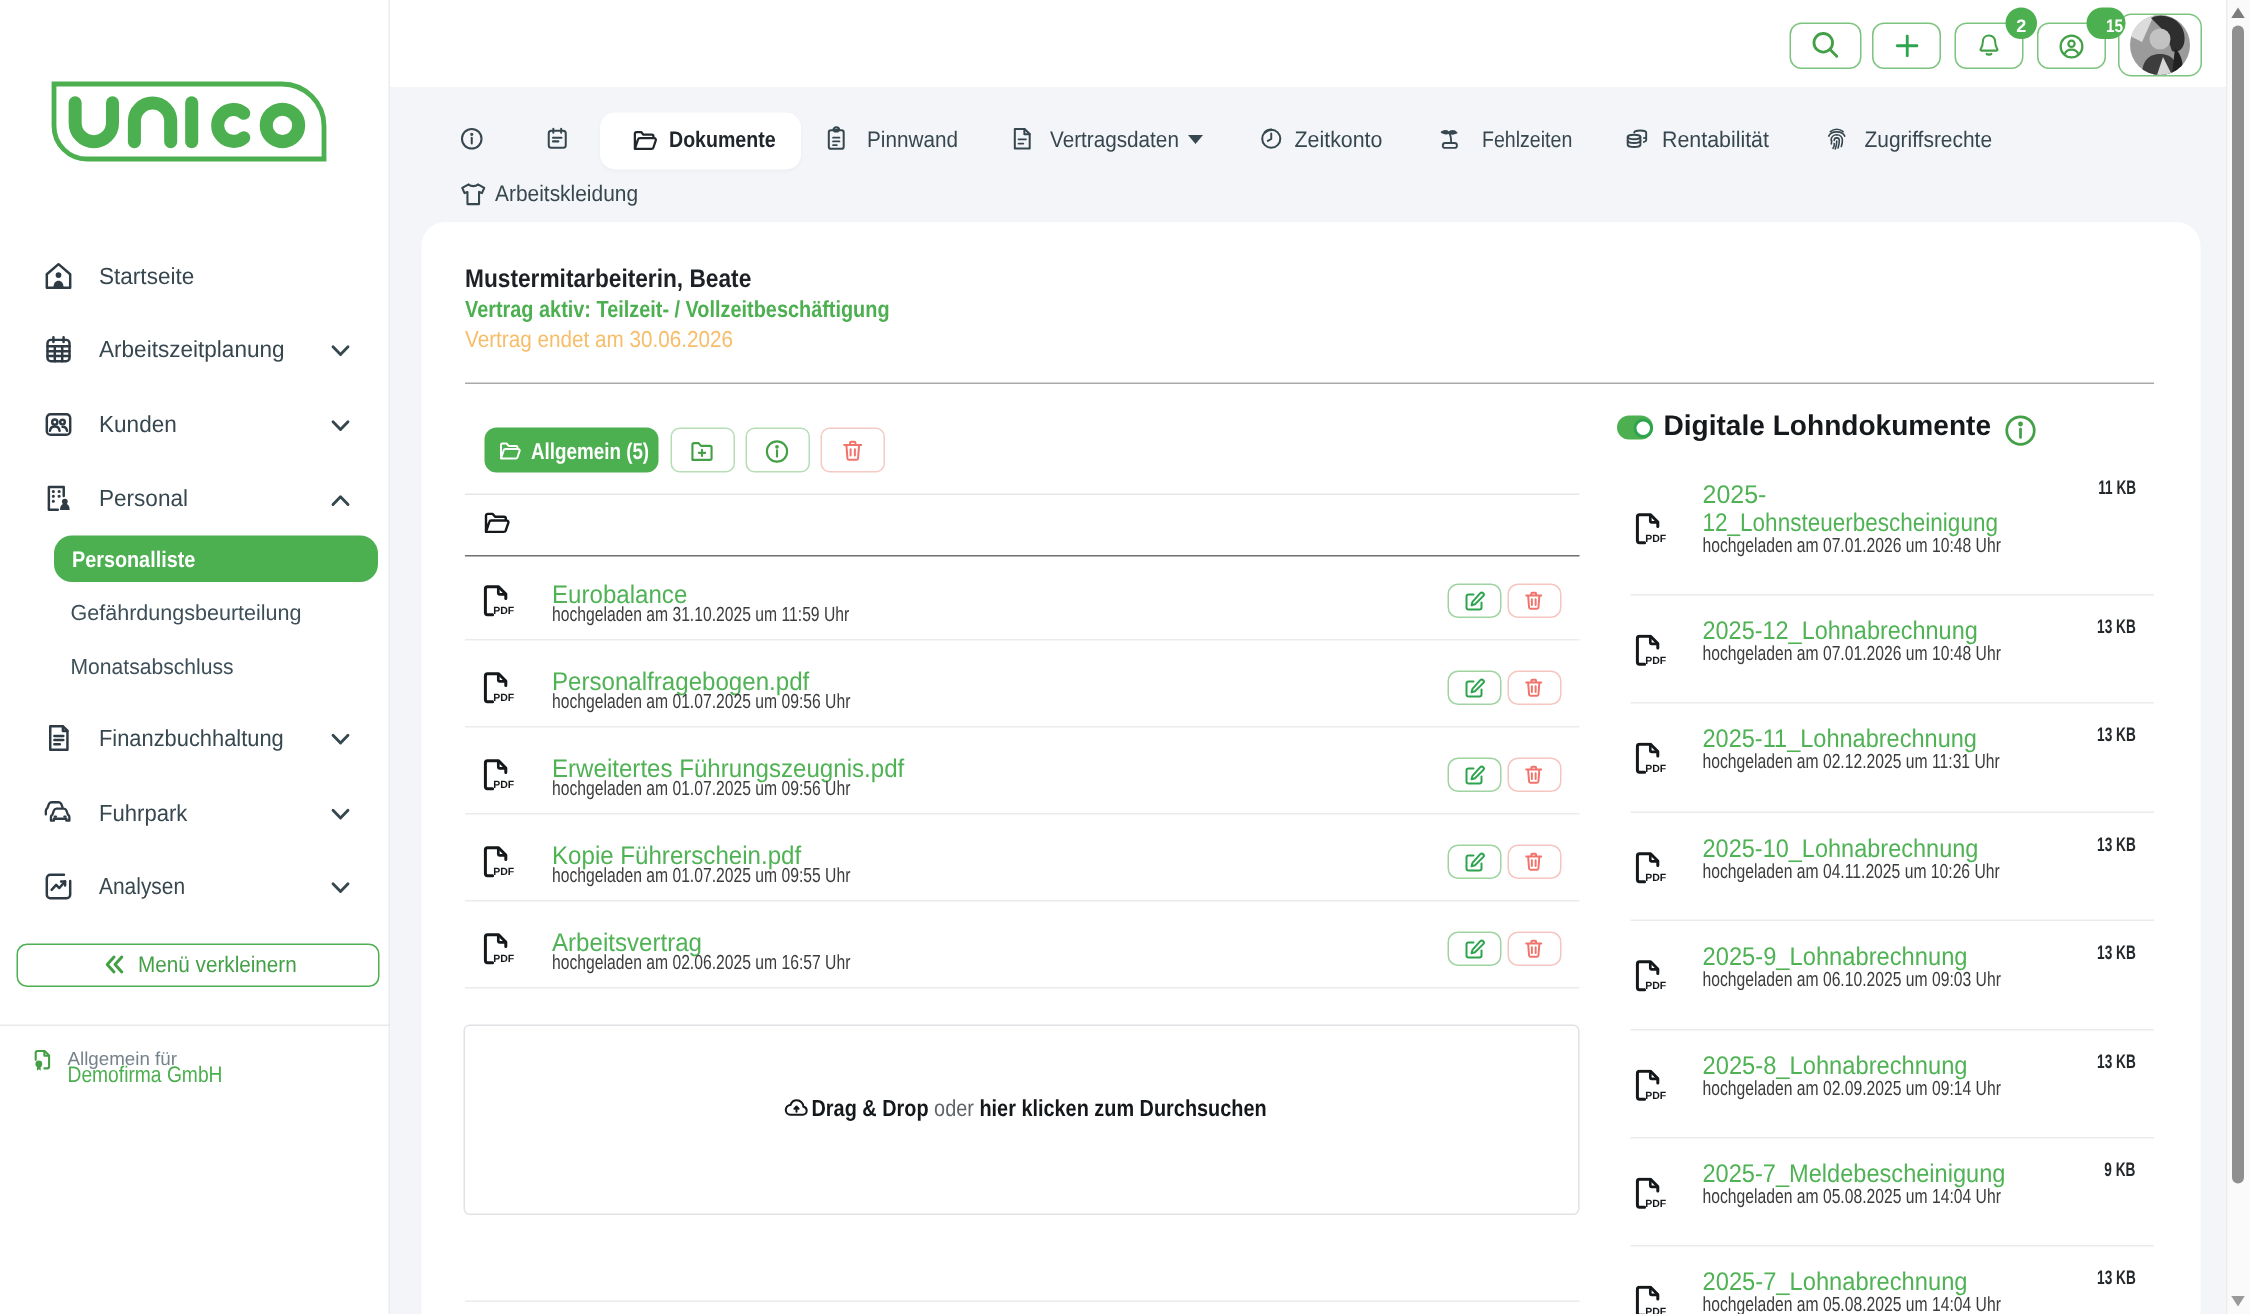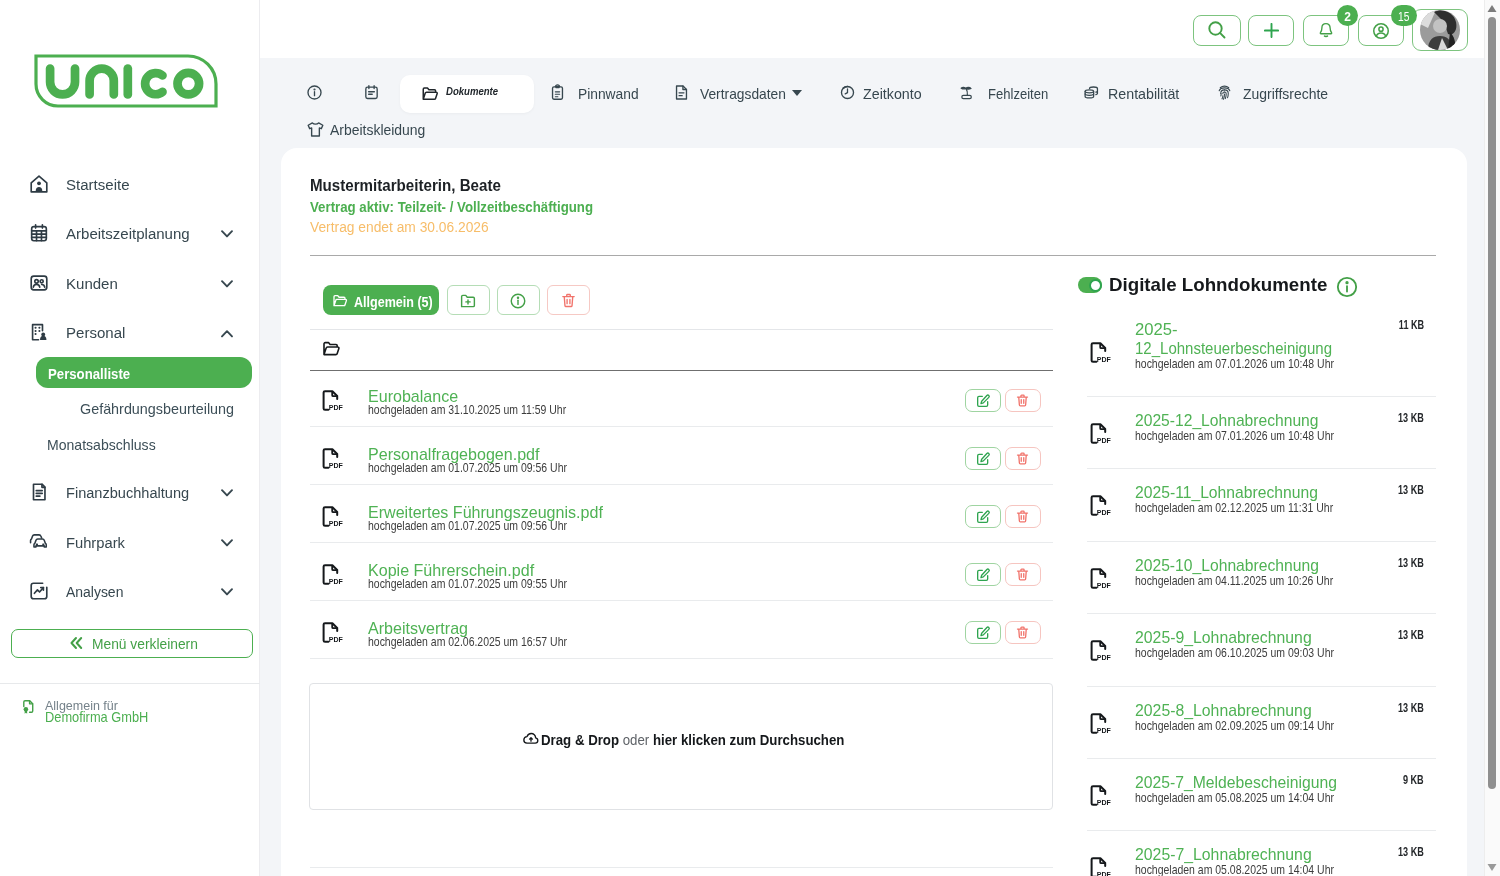--- a/index.html
+++ b/index.html
@@ -68,21 +68,21 @@
     <circle cx="16.6" cy="14.6" r="2.1" fill="#2e3b44" stroke="none"></circle>
     <path d="M13.1,20.8 C13.1,17.4 14.6,16.2 16.6,16.2 C18.6,16.2 20.1,17.4 20.1,20.8 Z" fill="#2e3b44" stroke="none"></path>
   </svg>
   <div class="txt" style="left:66px;top:325px;font-size:15.5px;color:#37474f;"><span class="cx" style="transform:scaleX(0.97)">Personal</span></div>
   <svg class="abs" style="left:219px;top:326px" width="16" height="16" viewBox="0 0 16 16" fill="none" stroke="#37474f" stroke-width="1.9" stroke-linecap="round" stroke-linejoin="round">
       <path d="M3,10.4 L8,5.2 L13,10.4"></path>
     </svg>
 
   <div class="abs" style="left:36px;top:357px;width:216px;height:31px;background:#4caf50;border-radius:12px;"></div>
   <div class="txt" style="left:48px;top:366px;font-size:15px;font-weight:bold;color:#fff;"><span class="cx" style="transform:scaleX(0.88)">Personalliste</span></div>
-  <div class="txt" style="left:47px;top:402px;font-size:14.5px;color:#3d4f58;margin-left:33px;"><span class="cx" style="transform:scaleX(0.99)">Gefährdungsbeurteilung</span></div>
+  <div class="txt" style="left:47px;top:402px;font-size:14.5px;color:#3d4f58;"><span class="cx" style="transform:scaleX(0.99)">Gefährdungsbeurteilung</span></div>
   <div class="txt" style="left:47px;top:438px;font-size:14.5px;color:#3d4f58;"><span class="cx" style="transform:scaleX(0.97)">Monatsabschluss</span></div>
 
   <svg class="abs" style="left:28px;top:481px" width="22" height="22" viewBox="0 0 24 24" fill="none" stroke="#2e3b44" stroke-width="1.8" stroke-linecap="round" stroke-linejoin="round">
     <path d="M6,3.5 H15.3 L18.5,6.7 V20.5 H6 Z"></path>
       <path d="M15.2,3.6 V6.9 H18.4"></path>
     <path d="M9,10.5 H15.5 M9,13.5 H15.5 M9,16.5 H13"></path>
   </svg>
   <div class="txt" style="left:66px;top:485px;font-size:15.5px;color:#37474f;"><span class="cx" style="transform:scaleX(0.94)">Finanzbuchhaltung</span></div>
   <svg class="abs" style="left:219px;top:485px" width="16" height="16" viewBox="0 0 16 16" fill="none" stroke="#37474f" stroke-width="1.9" stroke-linecap="round" stroke-linejoin="round">
       <path d="M3,5.2 L8,10.4 L13,5.2"></path>
@@ -156,37 +156,37 @@
       <path d="M14,2 C22,-2 34,2 36,12 C38,22 32,26 28,24 L24,12 Z" fill="#2e2e2e"></path>
       <circle cx="20" cy="16" r="7" fill="#c2c2c2"></circle>
       <path d="M8,40 C8,30 13,26 20,26 C27,26 32,30 32,40 Z" fill="#3d3d3d"></path>
       <path d="M22,28 L28,40 L18,40 Z" fill="#d8d8d8"></path>
       <path d="M30,22 C34,26 36,32 35,40 H28 Z" fill="#222"></path>
     </g>
   </svg>
   <div class="abs" style="left:1337px;top:5px;width:21px;height:21px;border-radius:11px;background:#4caf50;"></div>
   <div class="txt" style="left:1337px;top:11px;width:21px;text-align:center;font-size:12px;font-weight:bold;color:#fff;">2</div>
   <div class="abs" style="left:1390.5px;top:5px;width:26px;height:21px;border-radius:11px;background:#4caf50;"></div>
-  <div class="txt" style="left:1390.5px;top:11px;width:26px;text-align:center;font-size:12px;font-weight:normal;color:#fff;"><span style="display:inline-block;transform:scaleX(0.85)">15</span></div>
+  <div class="txt" style="left:1390.5px;top:11px;width:26px;text-align:right;font-size:12px;font-weight:bold;color:#fff;"><span style="display:inline-block;transform:scaleX(0.85)">15</span></div>
 
   <svg class="abs" style="left:306px;top:84px" width="17" height="17" viewBox="0 0 24 24" fill="none" stroke="#37474f" stroke-width="1.9" stroke-linecap="round">
       <circle cx="12" cy="12" r="9.2"></circle>
       <path d="M12,11 V16.5"></path>
       <circle cx="12" cy="7.8" r="0.6" fill="#37474f"></circle>
     </svg>
   <svg class="abs" style="left:363px;top:84px" width="17" height="17" viewBox="0 0 24 24" fill="none" stroke="#37474f" stroke-width="1.9" stroke-linecap="round" stroke-linejoin="round">
       <rect x="4" y="4.5" width="16" height="16" rx="2.4"></rect>
       <path d="M8.3,2.5 V6.4 M15.7,2.5 V6.4"></path>
       <path d="M8,11 H16 M8,14.5 H13" stroke-width="2"></path>
     </svg>
   <div class="abs" style="left:400px;top:75px;width:134px;height:38px;background:#fff;border-radius:10px;box-shadow:0 1px 3px rgba(0,0,0,0.04);"></div>
   <svg class="abs" style="left:421px;top:85px" width="18" height="18" viewBox="0 0 24 24" fill="none" stroke="#20262b" stroke-width="2" stroke-linecap="round" stroke-linejoin="round">
       <path d="M3,19 V5.5 C3,4.7 3.7,4 4.5,4 H8.6 L10.6,6.4 H18 C18.8,6.4 19.5,7.1 19.5,7.9 V9.5 M3,19 L5.7,10.8 C5.9,10 6.6,9.5 7.4,9.5 H20.2 C21.2,9.5 21.9,10.5 21.6,11.4 L19.4,18 C19.2,18.8 18.5,19 17.7,19 Z"></path>
     </svg>
-  <div class="txt" style="left:446px;top:86px;font-size:11px;font-weight:bold;color:#20262b;font-style:italic;"><span class="cx" style="transform:scaleX(0.87)">Dokumente</span></div>
+  <div class="txt" style="left:446px;top:86px;font-size:15px;font-weight:bold;color:#20262b;"><span class="cx" style="transform:scaleX(0.87)">Dokumente</span></div>
   <svg class="abs" style="left:549px;top:84px" width="17" height="17" viewBox="0 0 24 24" fill="none" stroke="#37474f" stroke-width="1.9" stroke-linecap="round" stroke-linejoin="round">
       <rect x="5" y="4" width="14" height="17.5" rx="2"></rect>
       <path d="M9.2,4 A2.8,2.8 0 0 1 14.8,4"></path>
       <rect x="9.2" y="2.6" width="5.6" height="3.4" rx="1.2" fill="#37474f" stroke="none"></rect>
       <path d="M9,11 H15 M9,14.5 H15 M9,18 H12.5" stroke-width="1.7"></path>
     </svg>
   <div class="txt" style="left:578px;top:86px;font-size:15px;color:#37474f;"><span class="cx" style="transform:scaleX(0.92)">Pinnwand</span></div>
   <svg class="abs" style="left:673px;top:84px" width="17" height="17" viewBox="0 0 24 24" fill="none" stroke="#37474f" stroke-width="1.9" stroke-linecap="round" stroke-linejoin="round">
       <path d="M5,2.8 H14.2 L19,7.6 V21.2 H5 Z"></path>
       <path d="M14,3 V7.8 H19"></path>

